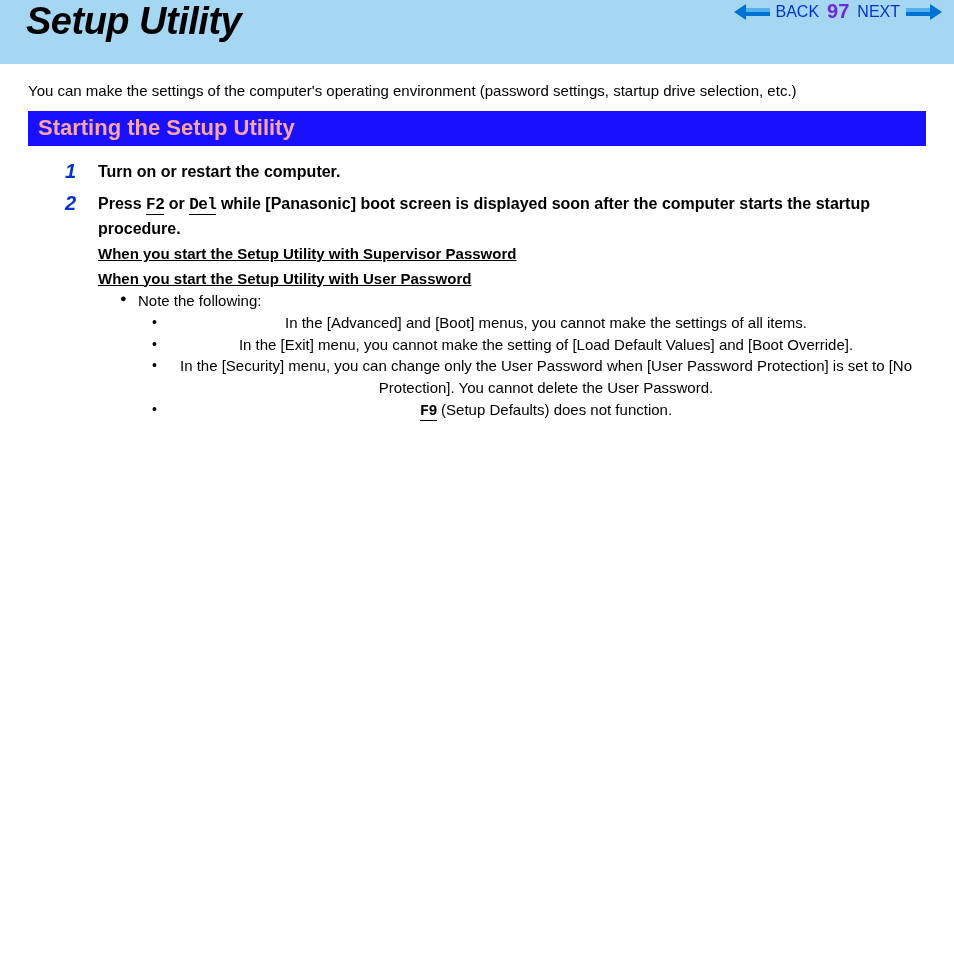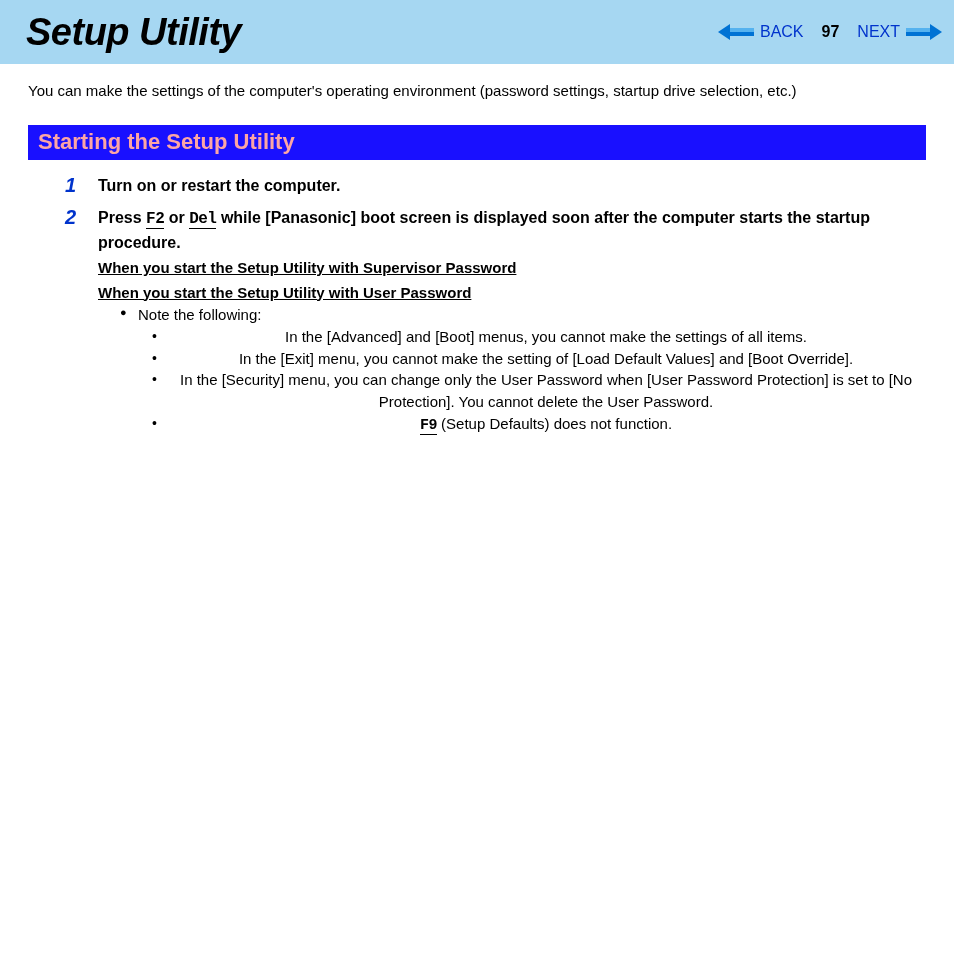--- a/index.html
+++ b/index.html
@@ -6,21 +6,21 @@
     margin: 0;
     padding: 0;
     width: 954px;
     font-family: Arial, Helvetica, sans-serif;
     color: #000;
     background: #fff;
   }
   .header-bar {
     background: #a6d7f2;
     display: flex;
-    align-items: center;
+    align-items: flex-start;
     justify-content: space-between;
     padding: 0 12px 0 26px;
     height: 64px;
   }
   .page-title {
     font-size: 38px;
     font-weight: bold;
     font-style: italic;
     letter-spacing: -0.5px;
   }
@@ -29,29 +29,29 @@
     align-items: center;
     gap: 6px;
   }
   .nav-link {
     color: #0033cc;
     font-size: 16px;
     font-weight: normal;
     cursor: pointer;
   }
   .page-number {
-    font-size: 16px;
-    font-weight: bold;
-    color: #000000;
-    margin: 0 12px;
+    font-size: 20px;
+    font-weight: bold;
+    color: #6d28d9;
+    margin: 0 2px;
   }
   .arrow-svg { display: block; }
   .intro {
     font-size: 15px;
-    margin: 18px 0 26px 28px;
+    margin: 18px 0 12px 28px;
     padding-right: 29px;
   }
   .section-title {
     background: #1910ff;
     color: #fca5a5;
     font-size: 22px;
     font-weight: bold;
     padding: 4px 10px 5px 10px;
     margin: 10px 28px 14px 28px;
   }

